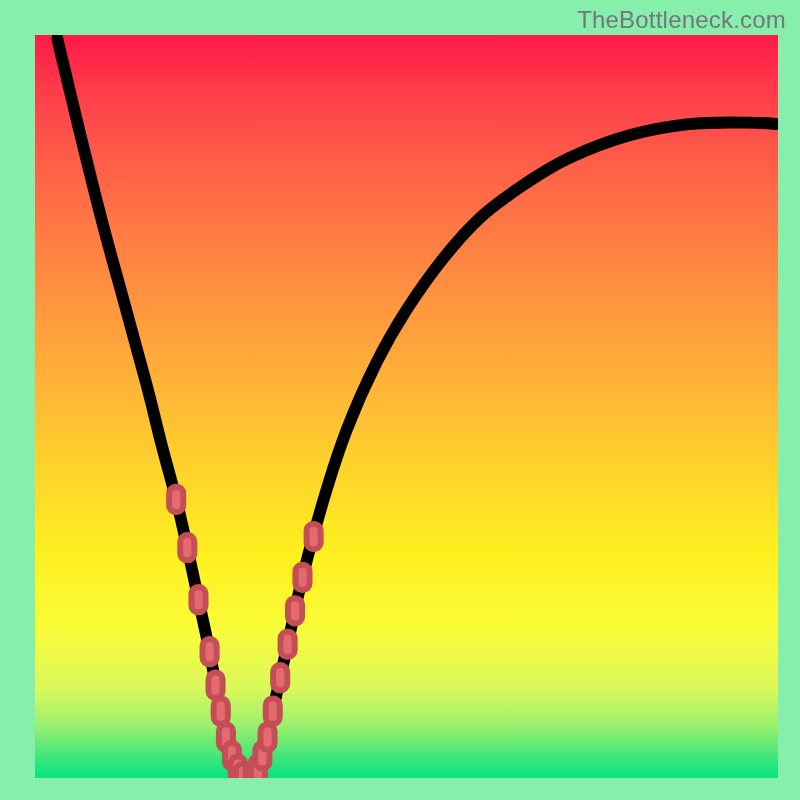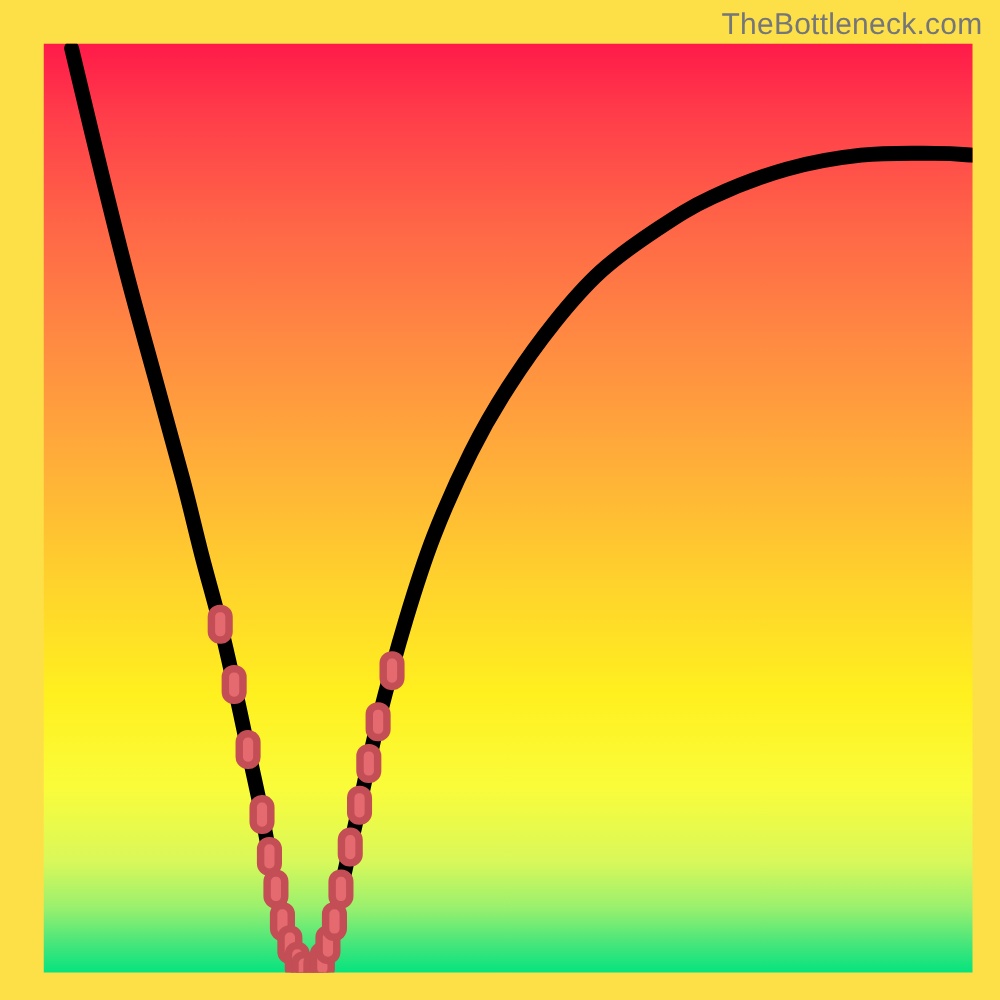--- a/index.html
+++ b/index.html
@@ -7,21 +7,21 @@
     padding: 0;
     width: 800px;
     height: 800px;
     overflow: hidden;
     font-family: Arial, Helvetica, sans-serif;
   }
   .frame {
     position: relative;
     width: 800px;
     height: 800px;
-    background: #fde047;
+    background: #86efac;
   }
   .plot-area {
     position: absolute;
     
     left: 35px;
     right: 22px;
     top: 35px;
     bottom: 22px;
     
     background: linear-gradient(

